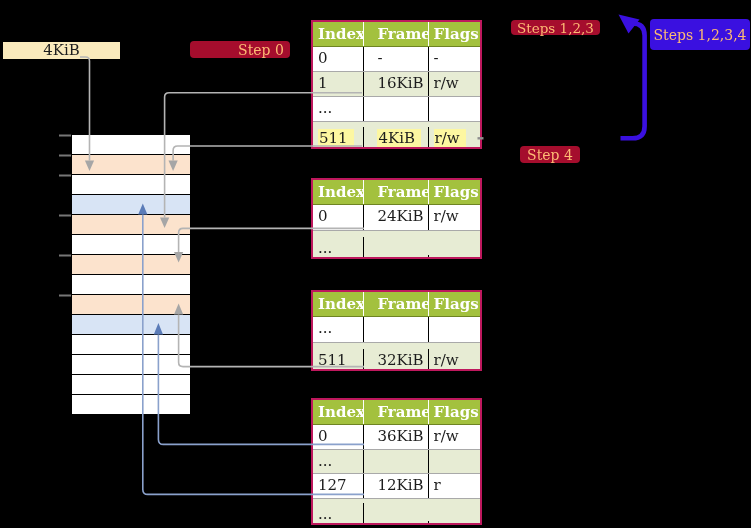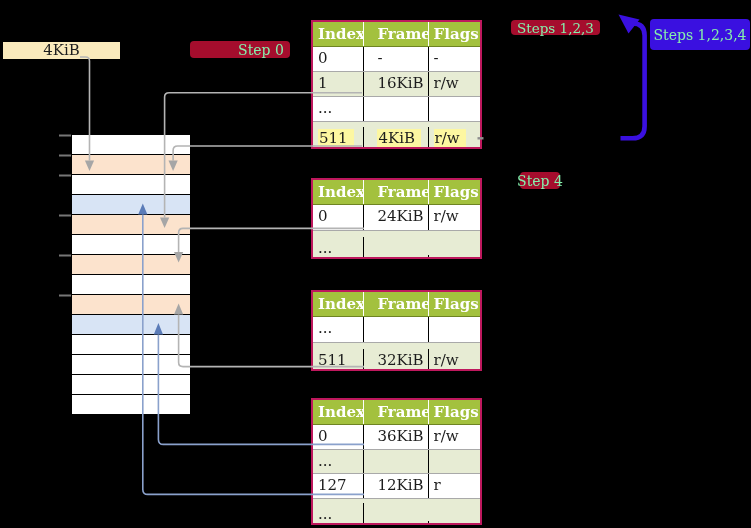--- a/index.html
+++ b/index.html
@@ -5,28 +5,28 @@
   html,body{margin:0;padding:0;background:#000;}
   body{width:751px;height:528px;position:relative;overflow:hidden;
        font-family:"DejaVu Serif","Liberation Serif",serif;}
   .stage{position:absolute;inset:0;width:751px;height:528px;}
 
   
   .framelabel{position:absolute;left:3px;top:42px;width:117px;height:17px;
     background:#faeabc;color:#1d1d1d;font-size:15px;line-height:17px;text-align:center;z-index:2;}
 
   
-  .badge{position:absolute;color:#86efac;border-radius:4px;display:flex;
+  .badge{position:absolute;color:#fdba74;border-radius:4px;display:flex;
     align-items:center;justify-content:center;z-index:3;white-space:nowrap;}
   .badge.red{background:#a50d2d;}
   .badge.blue{background:#3a10e0;}
   .b-step0{left:190px;top:41px;width:58px;height:17px;font-size:14px;padding-left:42px;}
   .b-steps123{left:511px;top:20px;width:89px;height:15px;font-size:13.5px;}
   .b-steps1234{left:650px;top:19px;width:100px;height:31px;font-size:14px;}
-  .b-step4{left:520px;top:172px;width:40px;height:17px;font-size:14px;}
+  .b-step4{left:520px;top:146px;width:60px;height:17px;font-size:14px;}
 
   
   .memcol{position:absolute;left:72px;top:135px;width:118px;z-index:1;}
   .mrow{height:20px;box-sizing:border-box;border-bottom:1px solid #000;}
   .mrow.white{background:#ffffff;}
   .mrow.peach{background:#fce3cd;}
   .mrow.blue{background:#d8e4f5;}
 
   
   .ptable{position:absolute;width:167px;background:#ffffff;

